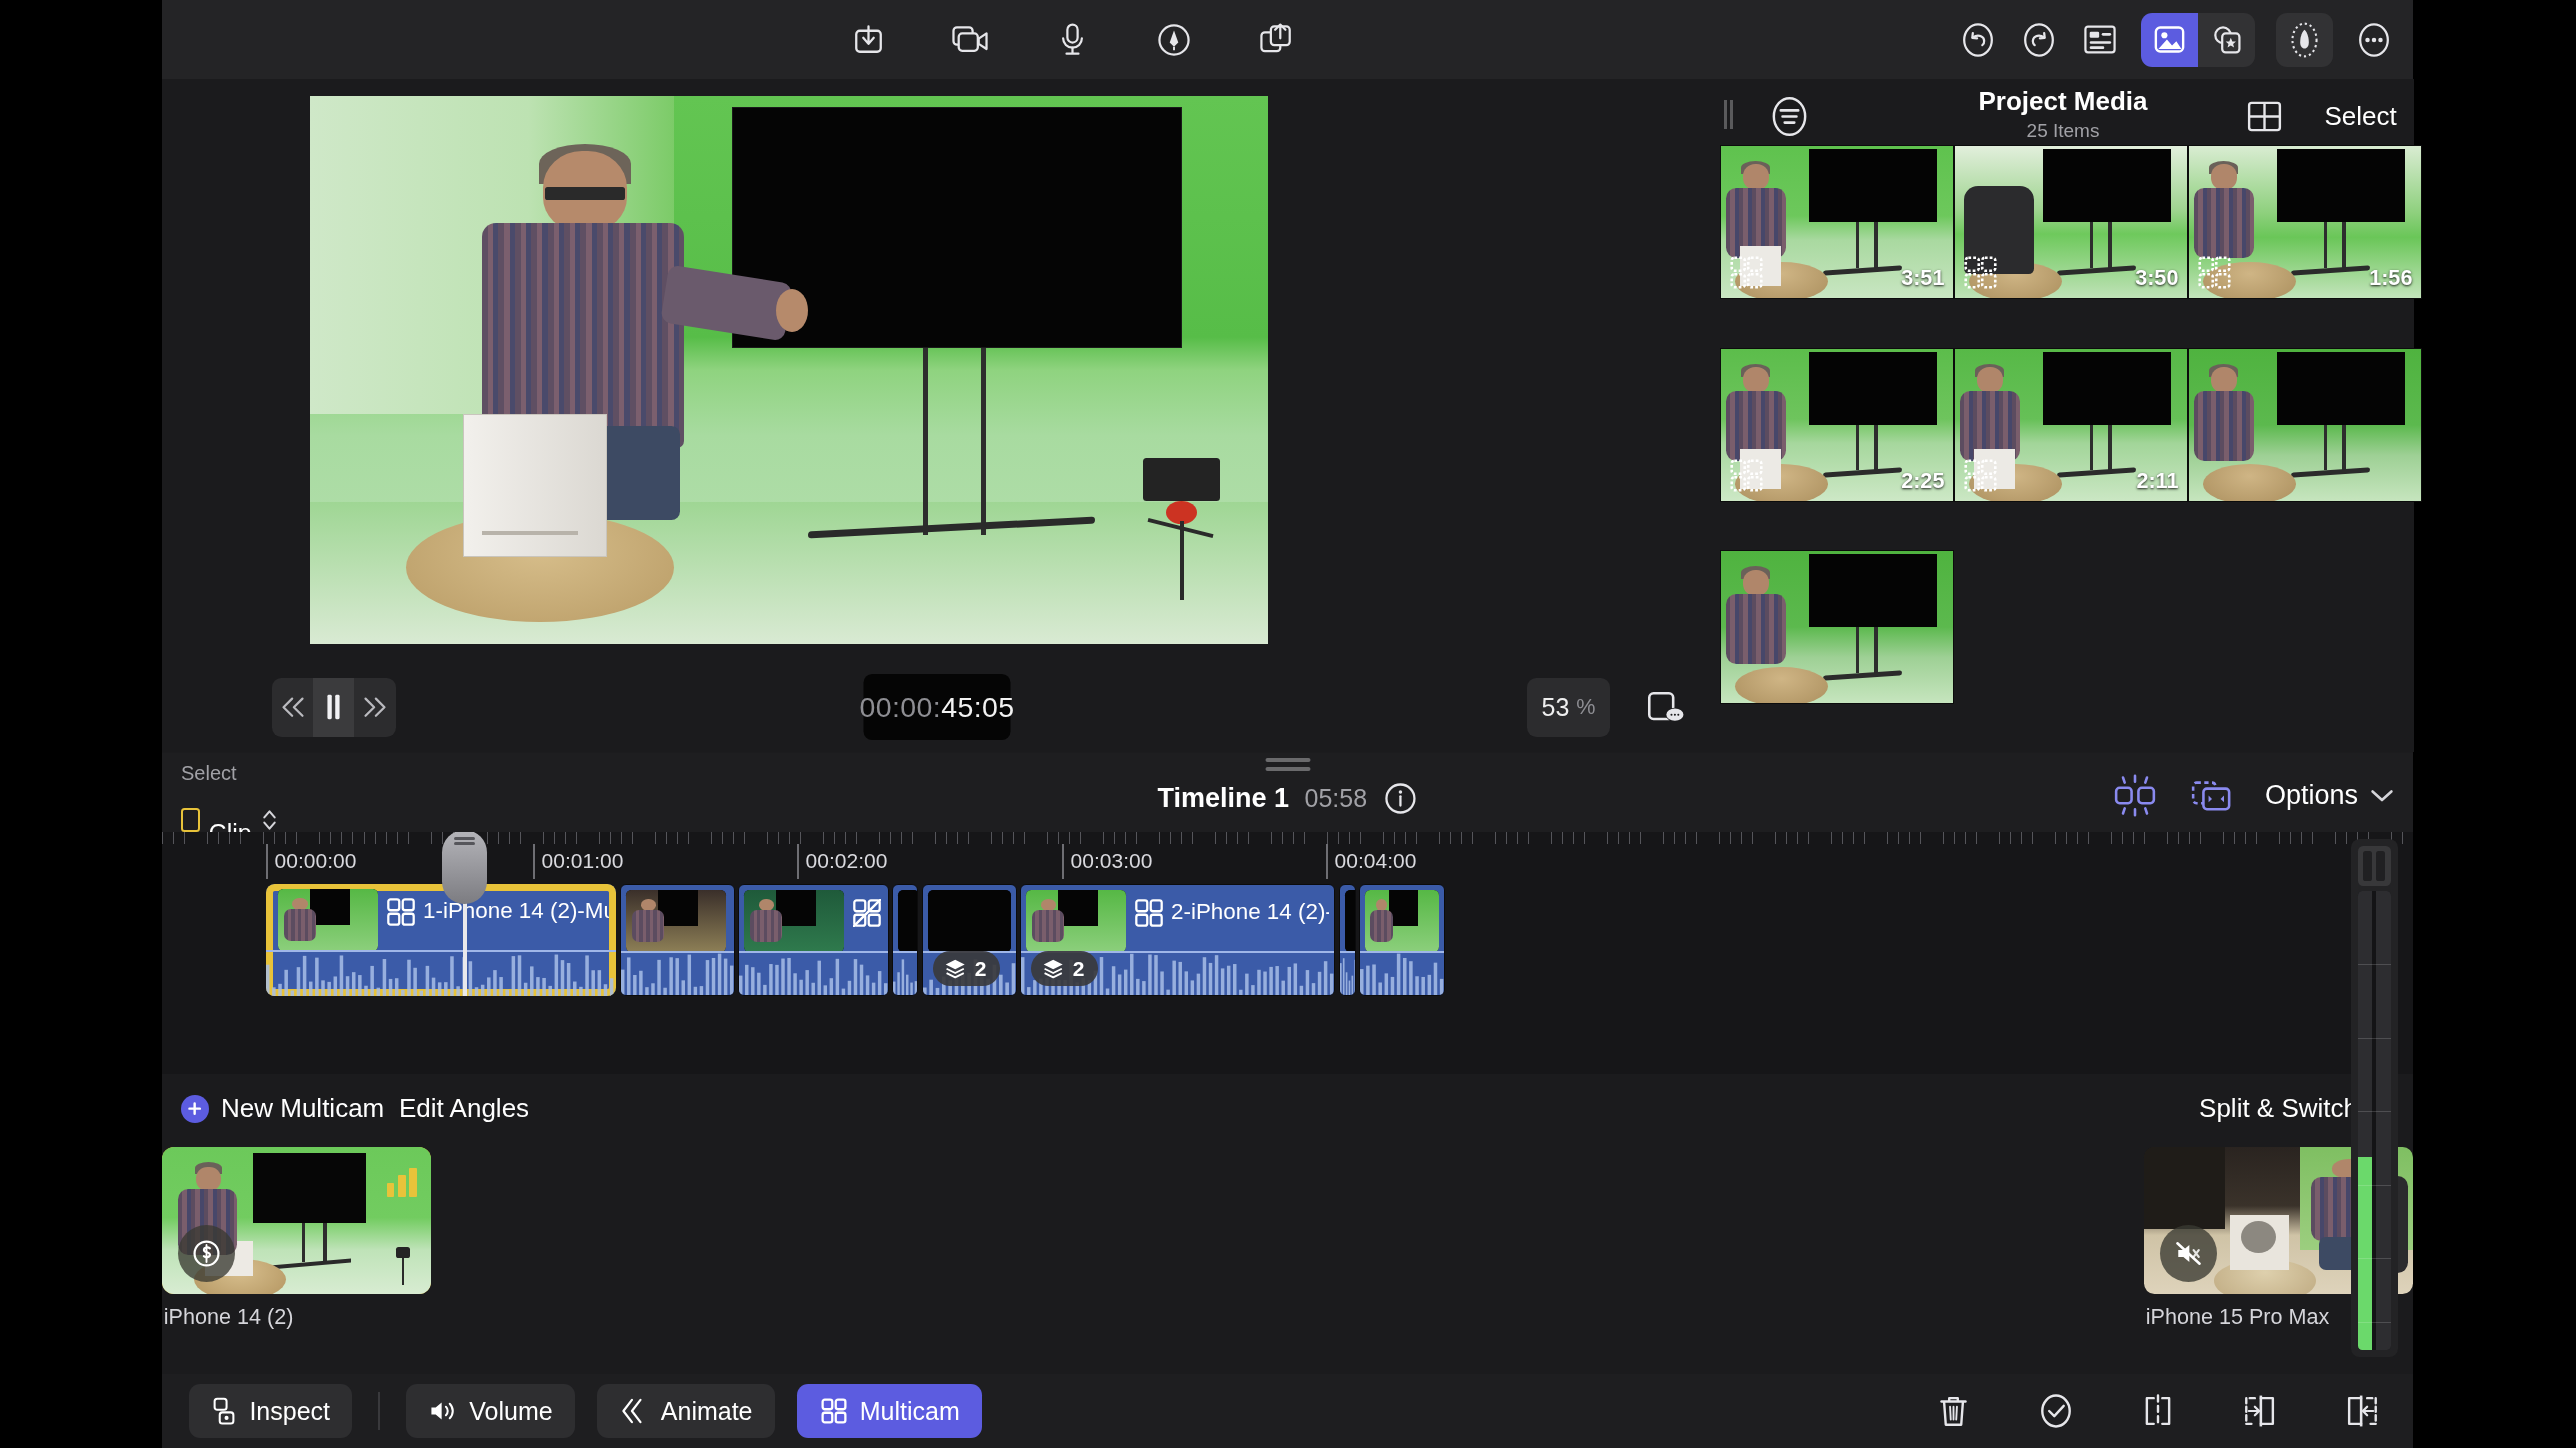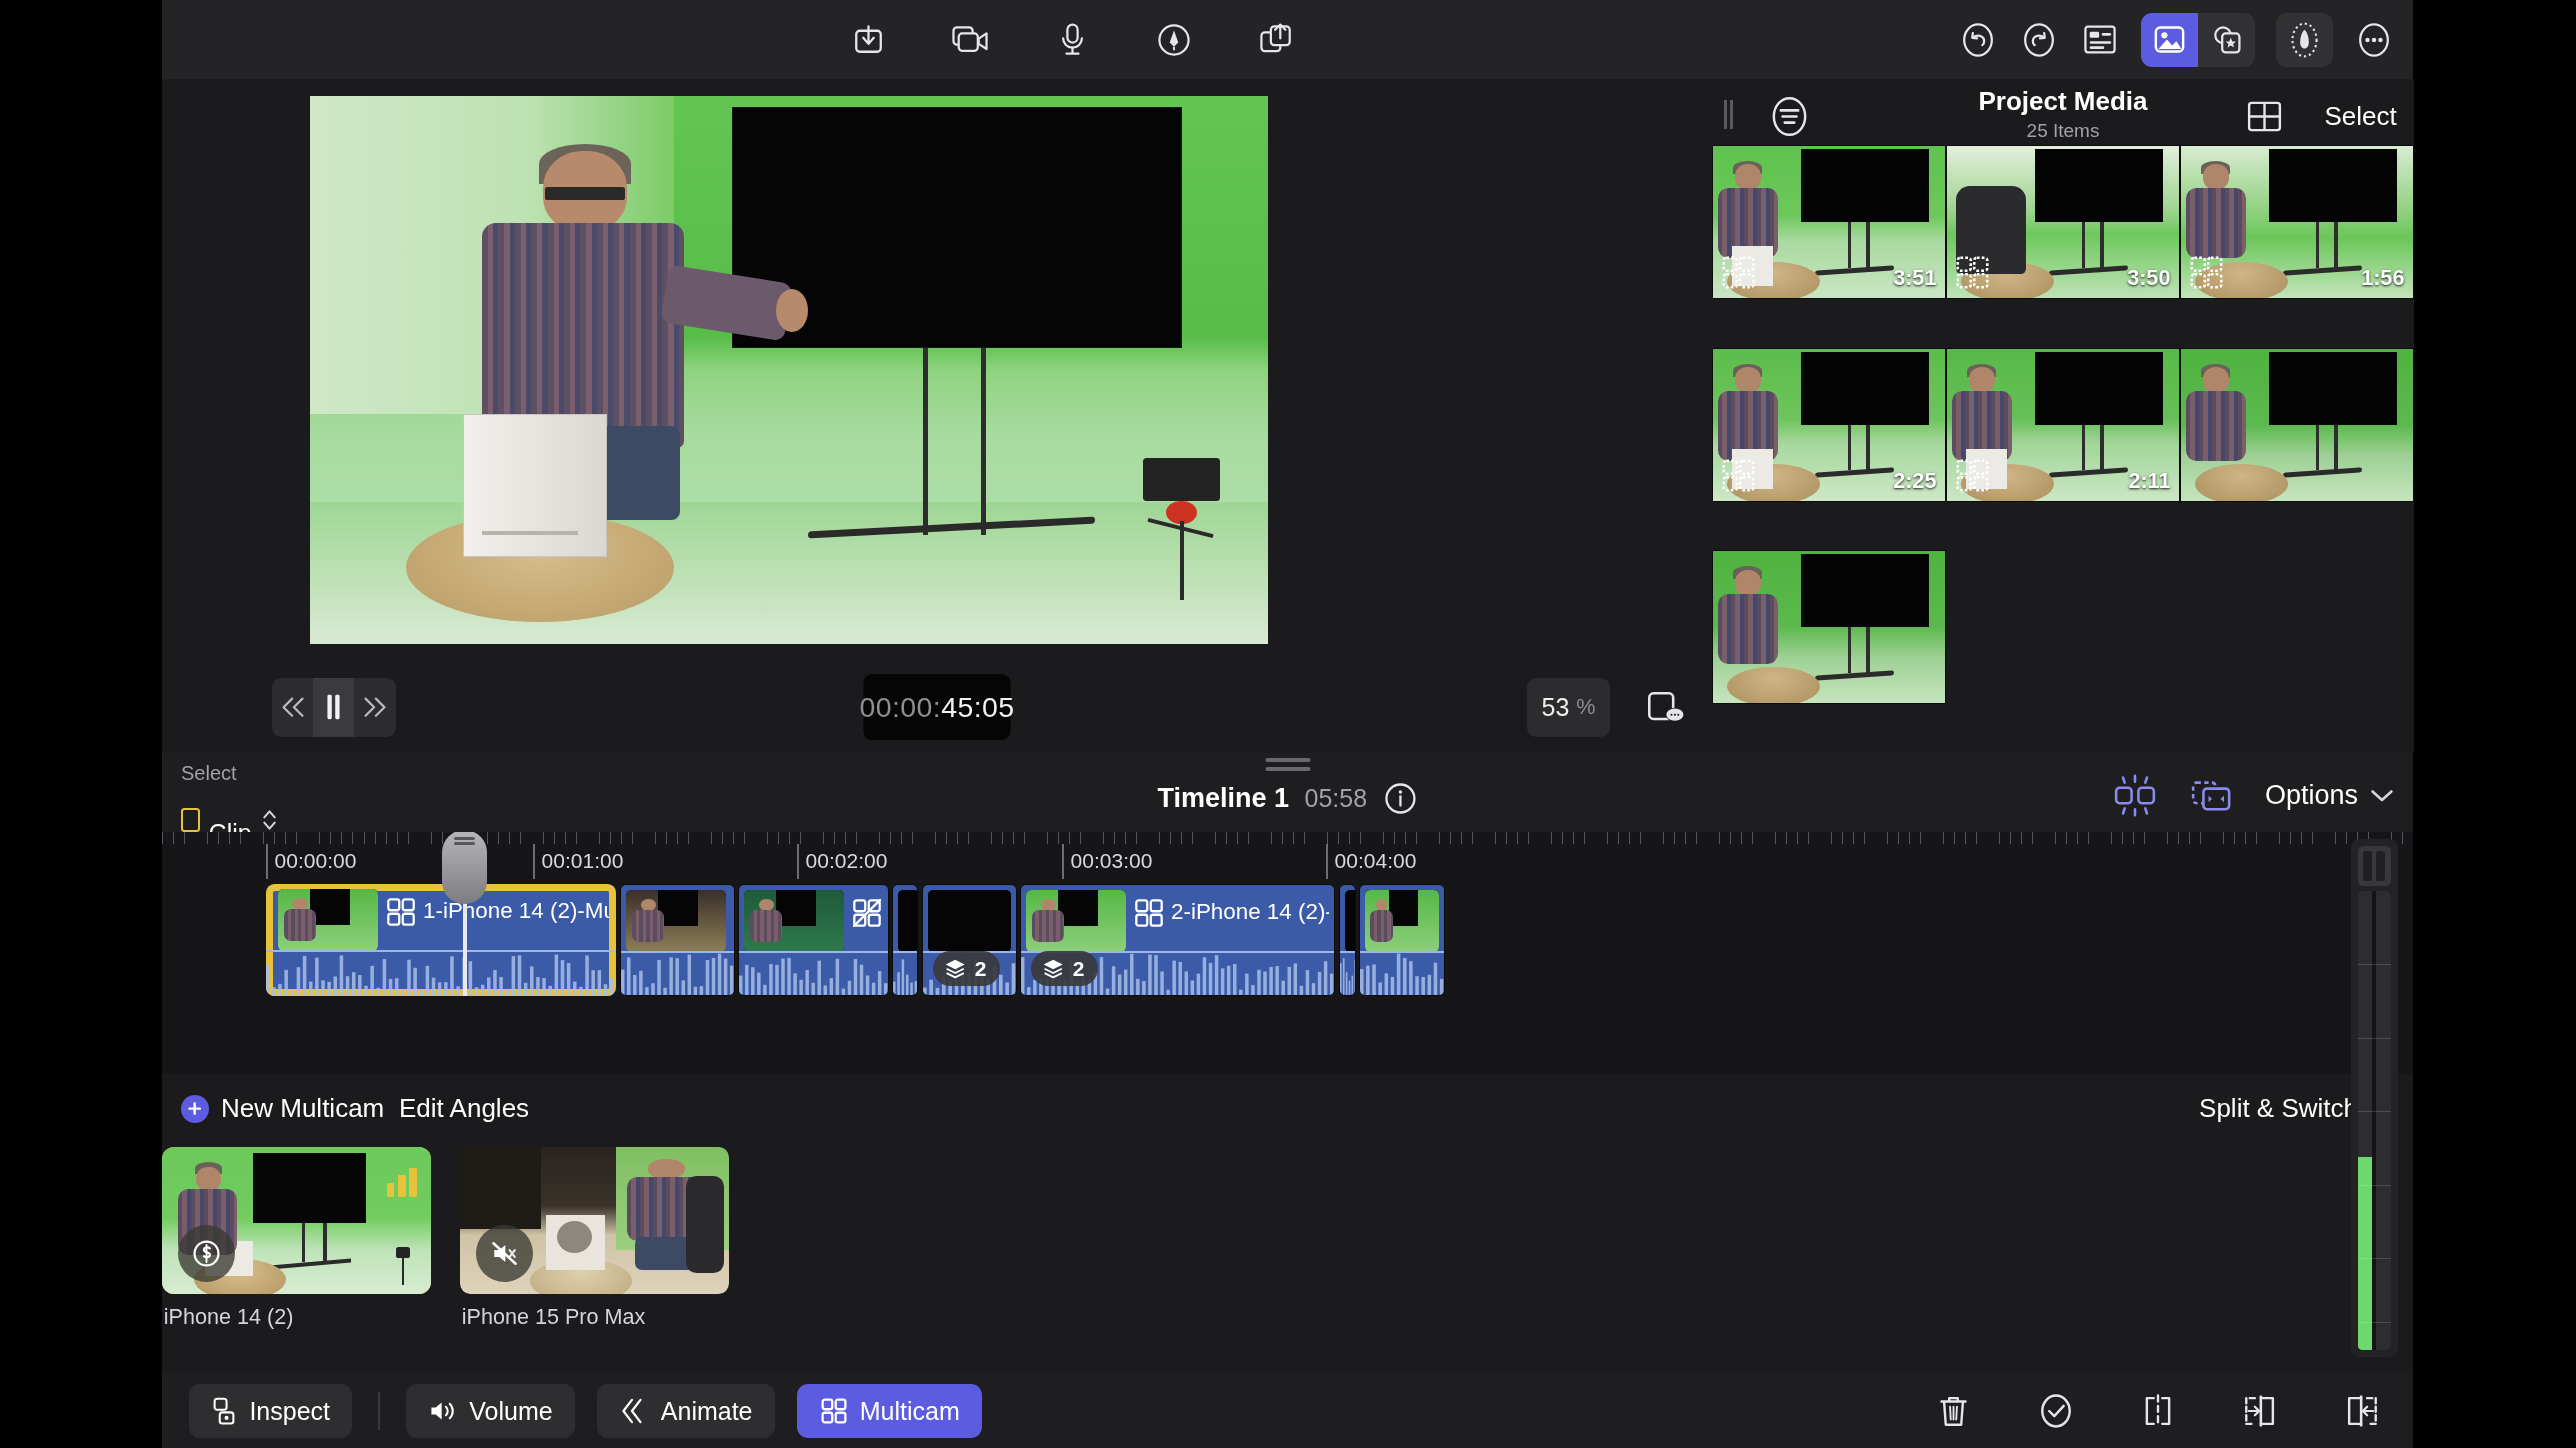--- a/index.html
+++ b/index.html
@@ -107,21 +107,21 @@
   
   .browser { position:absolute; left:1550px; top:79px; width:702px; height:673px; background:#1b1b1d; }
   .br-head { position:absolute; left:0; top:0; width:702px; height:66px; }
   .br-grip { position:absolute; left:12px; top:21px; width:14px; height:29px; display:flex; gap:3.5px;}
   .br-grip i { width:2.6px; height:29px; background:#5a5a5c; display:block;}
   .br-filter { position:absolute; left:54px; top:14px; width:47px; height:47px; cursor:pointer; }
   .br-title { position:absolute; left:0; top:7px; width:702px; text-align:center; font-size:26px; font-weight:bold; color:#fff;}
   .br-sub { position:absolute; left:0; top:41px; width:702px; text-align:center; font-size:19px; color:#a1a1a6;}
   .br-grid-ic { position:absolute; right:129px; top:17.3px; width:41px; height:41px; cursor:pointer;}
   .br-select { position:absolute; right:17.3px; top:22.4px; font-size:26px; color:#fff; cursor:pointer;}
-  .mediagrid { position:absolute; left:0; top:66px; width:702px; height:608px; display:flex; flex-wrap:wrap; }
+  .mediagrid { position:absolute; left:8px; top:66px; width:702px; height:608px; display:flex; flex-wrap:wrap; }
   .mcell { position:relative; width:234px; height:154px; overflow:hidden; background:#111; border:0.9px solid #0c0c0c;}
   .mc-bg { position:absolute; inset:0; }
   .mc-tv { position:absolute; left:38%; top:2%; width:55%; height:48%; background:#040404;}
   .mc-pole { position:absolute; left:58%; top:50%; width:3.5px; height:30%; background:#2d2d2d;}
   .mc-pole2 { position:absolute; left:66%; top:50%; width:3.5px; height:30%; background:#2d2d2d;}
   .mc-foot { position:absolute; left:44%; top:80%; width:34%; height:5.2px; background:#2b2b2b; border-radius:2.6px; transform:skewY(-4deg);}
   .mc-table { position:absolute; left:6%; bottom:-2%; width:40%; height:26%; background:radial-gradient(ellipse at 50% 30%,#cfb585,#ab8f5e); border-radius:50%;}
   .mc-person { position:absolute; left:2%; top:12%; width:26%; height:72%;}
   .mc-head { position:absolute; left:28%; top:0; width:44%; height:24%; background:#b0866a; border-radius:46%;}
   .mc-hair { position:absolute; left:26%; top:-3%; width:48%; height:12%; background:#6a6159; border-radius:50% 50% 0 0;}
@@ -188,21 +188,21 @@
   .am-fill { position:absolute; left:0; right:0; bottom:0; background:#6bd96b;}
   .am-grid { position:absolute; left:0; right:0; height:0.9px; background:rgba(255,255,255,.16);}
 
   
   .mcpanel { position:absolute; left:0; top:1074px; width:2251px; height:300px; background:#1b1b1d;}
   .mc-newbtn { position:absolute; left:19px; top:19px; display:flex; align-items:center; gap:12px; cursor:pointer;}
   .mc-plus { width:28px; height:28px; border-radius:50%; background:#5c5ce0; display:flex; align-items:center; justify-content:center;}
   .mc-newtx { font-size:26px; color:#fff;}
   .mc-edit { position:absolute; left:237px; top:19px; font-size:26px; color:#fff; cursor:pointer;}
   .mc-split { position:absolute; right:19px; top:19px; font-size:26px; color:#fff; display:flex; align-items:center; gap:12px; cursor:pointer;}
-  .angles { position:absolute; left:0; top:73px; width:2251px; display:flex; justify-content:flex-start; gap:29px;}
+  .angles { position:absolute; left:0; top:73px; width:2251px; display:flex; justify-content:space-between; gap:29px;}
   .angle { width:269px; cursor:pointer;}
   .angle-thumb { position:relative; width:269px; height:147px; border-radius:10.4px; overflow:hidden; background:#111;}
   .angle.sel .angle-thumb { box-shadow: inset 0 0 0 5.2px #e8c33a; border-radius:12px;}
   .ang-ic { position:absolute; left:15.5px; bottom:12px; width:57px; height:57px; border-radius:50%;
     background:rgba(58,58,50,.78); display:flex; align-items:center; justify-content:center;}
   .ang-meter { position:absolute; right:14px; top:19px; display:flex; align-items:flex-end; gap:3.5px; height:31px;}
   .ang-meter i { width:7.8px; background:#e8c33a; border-radius:0.9px;}
   .angle-lbl { margin-top:10.4px; font-size:21.6px; color:#d5d5da; text-align:left; padding-left:1.7px;}
   
   .ascene-a { position:absolute; inset:0; background:linear-gradient(to bottom,#6cc95a 0%,#72cc60 48%,#bfe3b8 70%,#d8ecd2 100%);}

